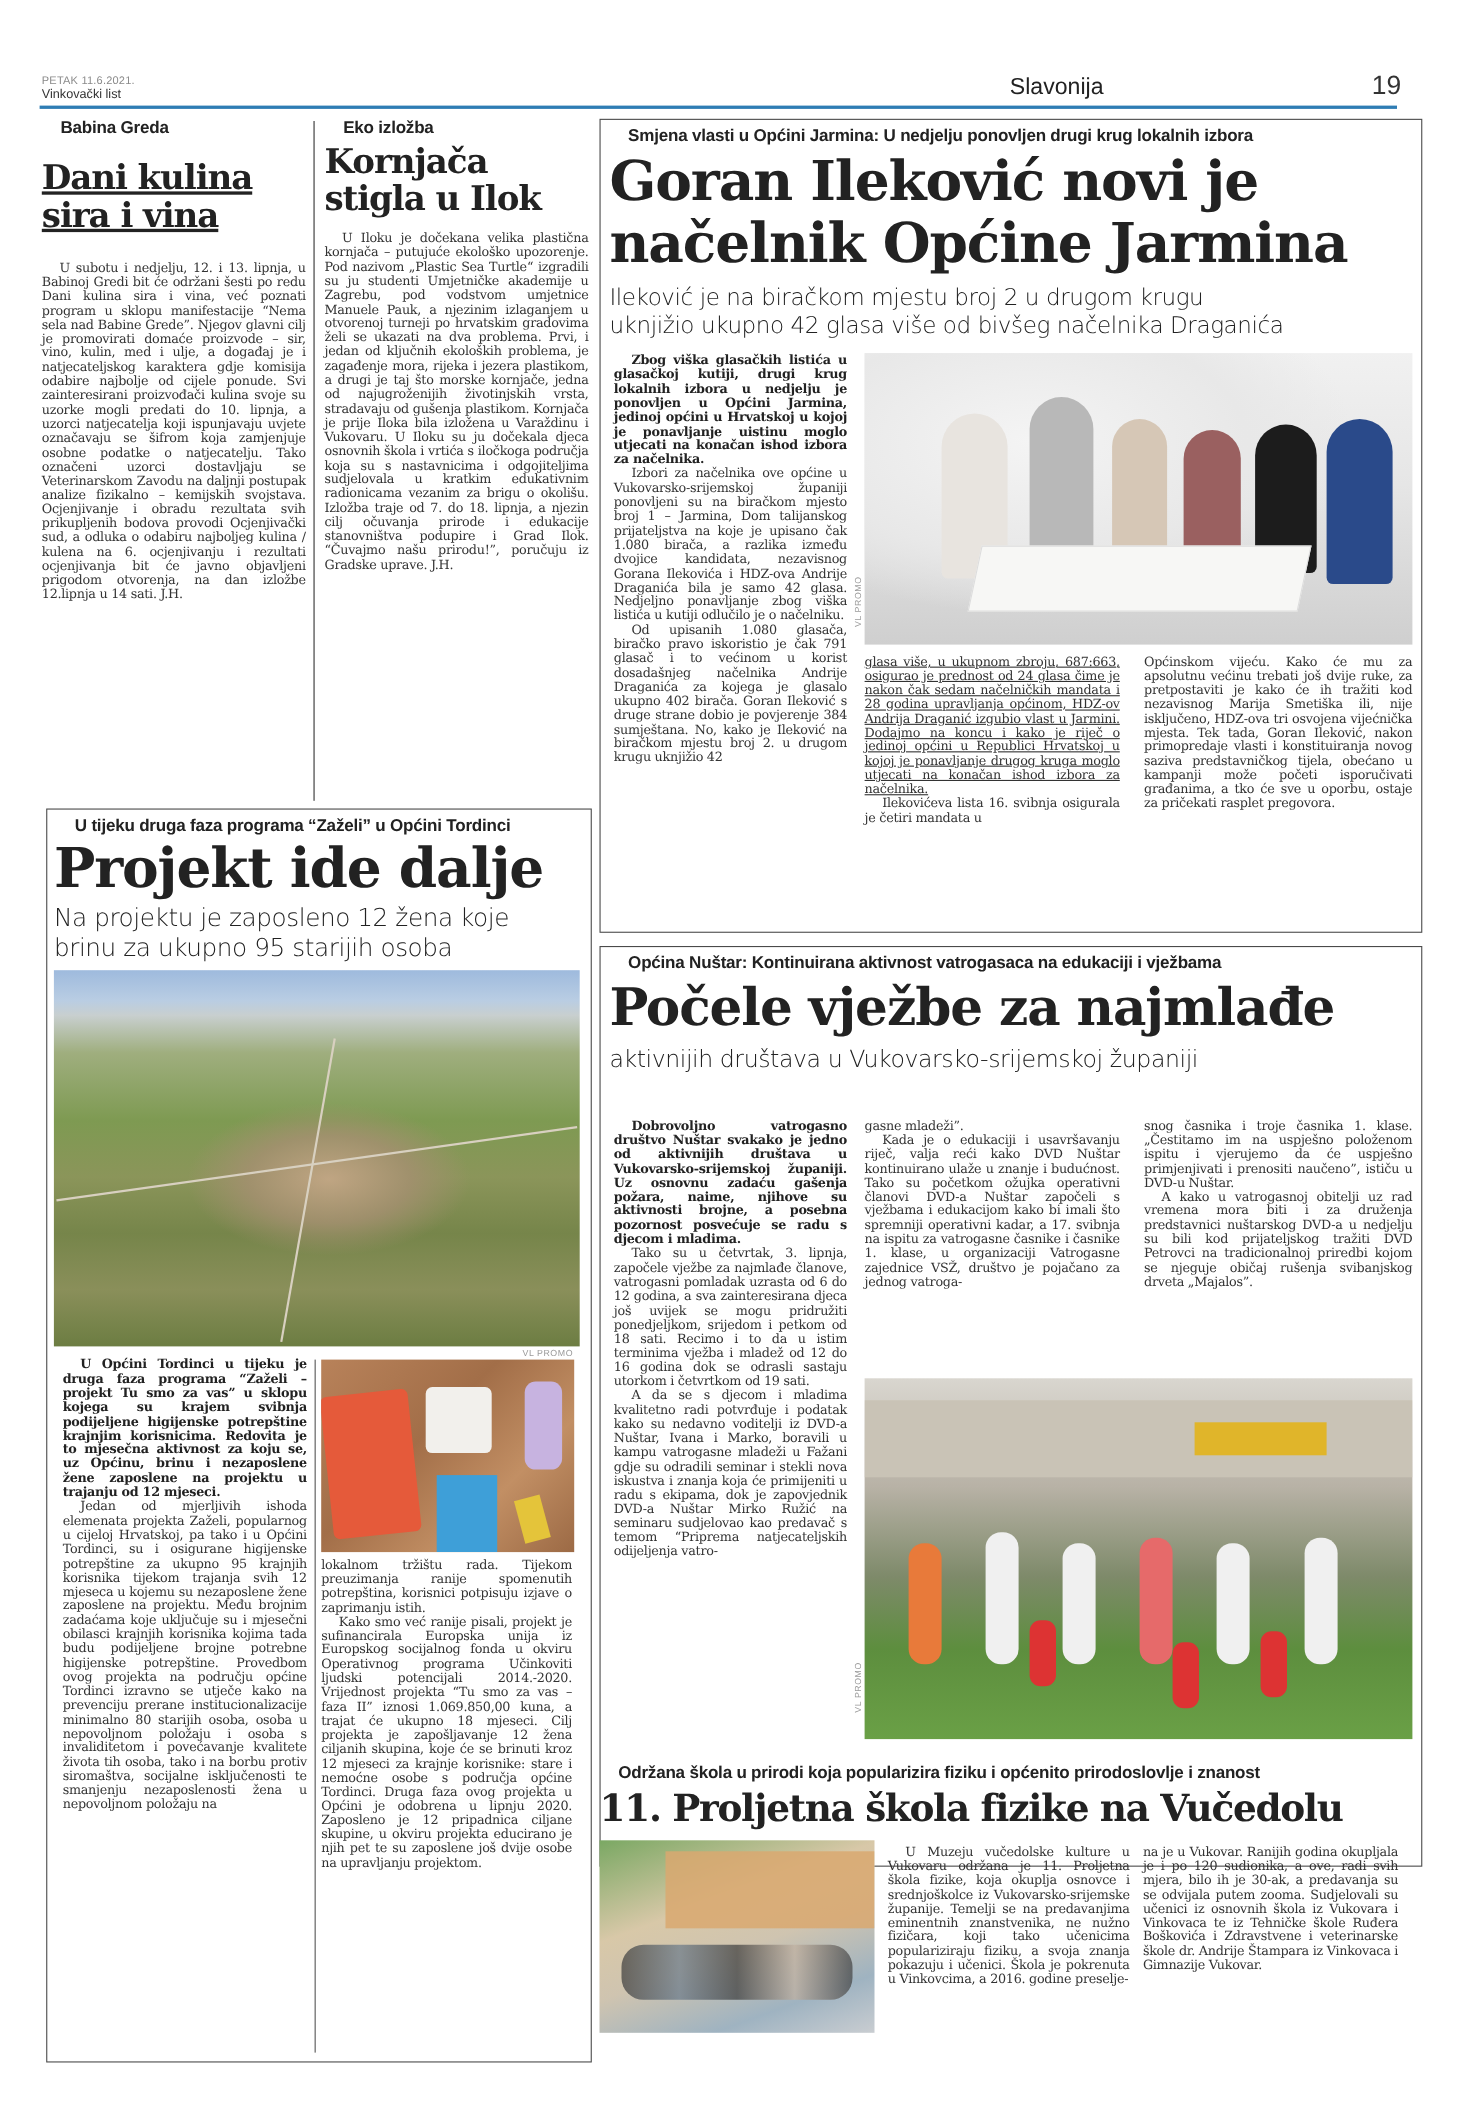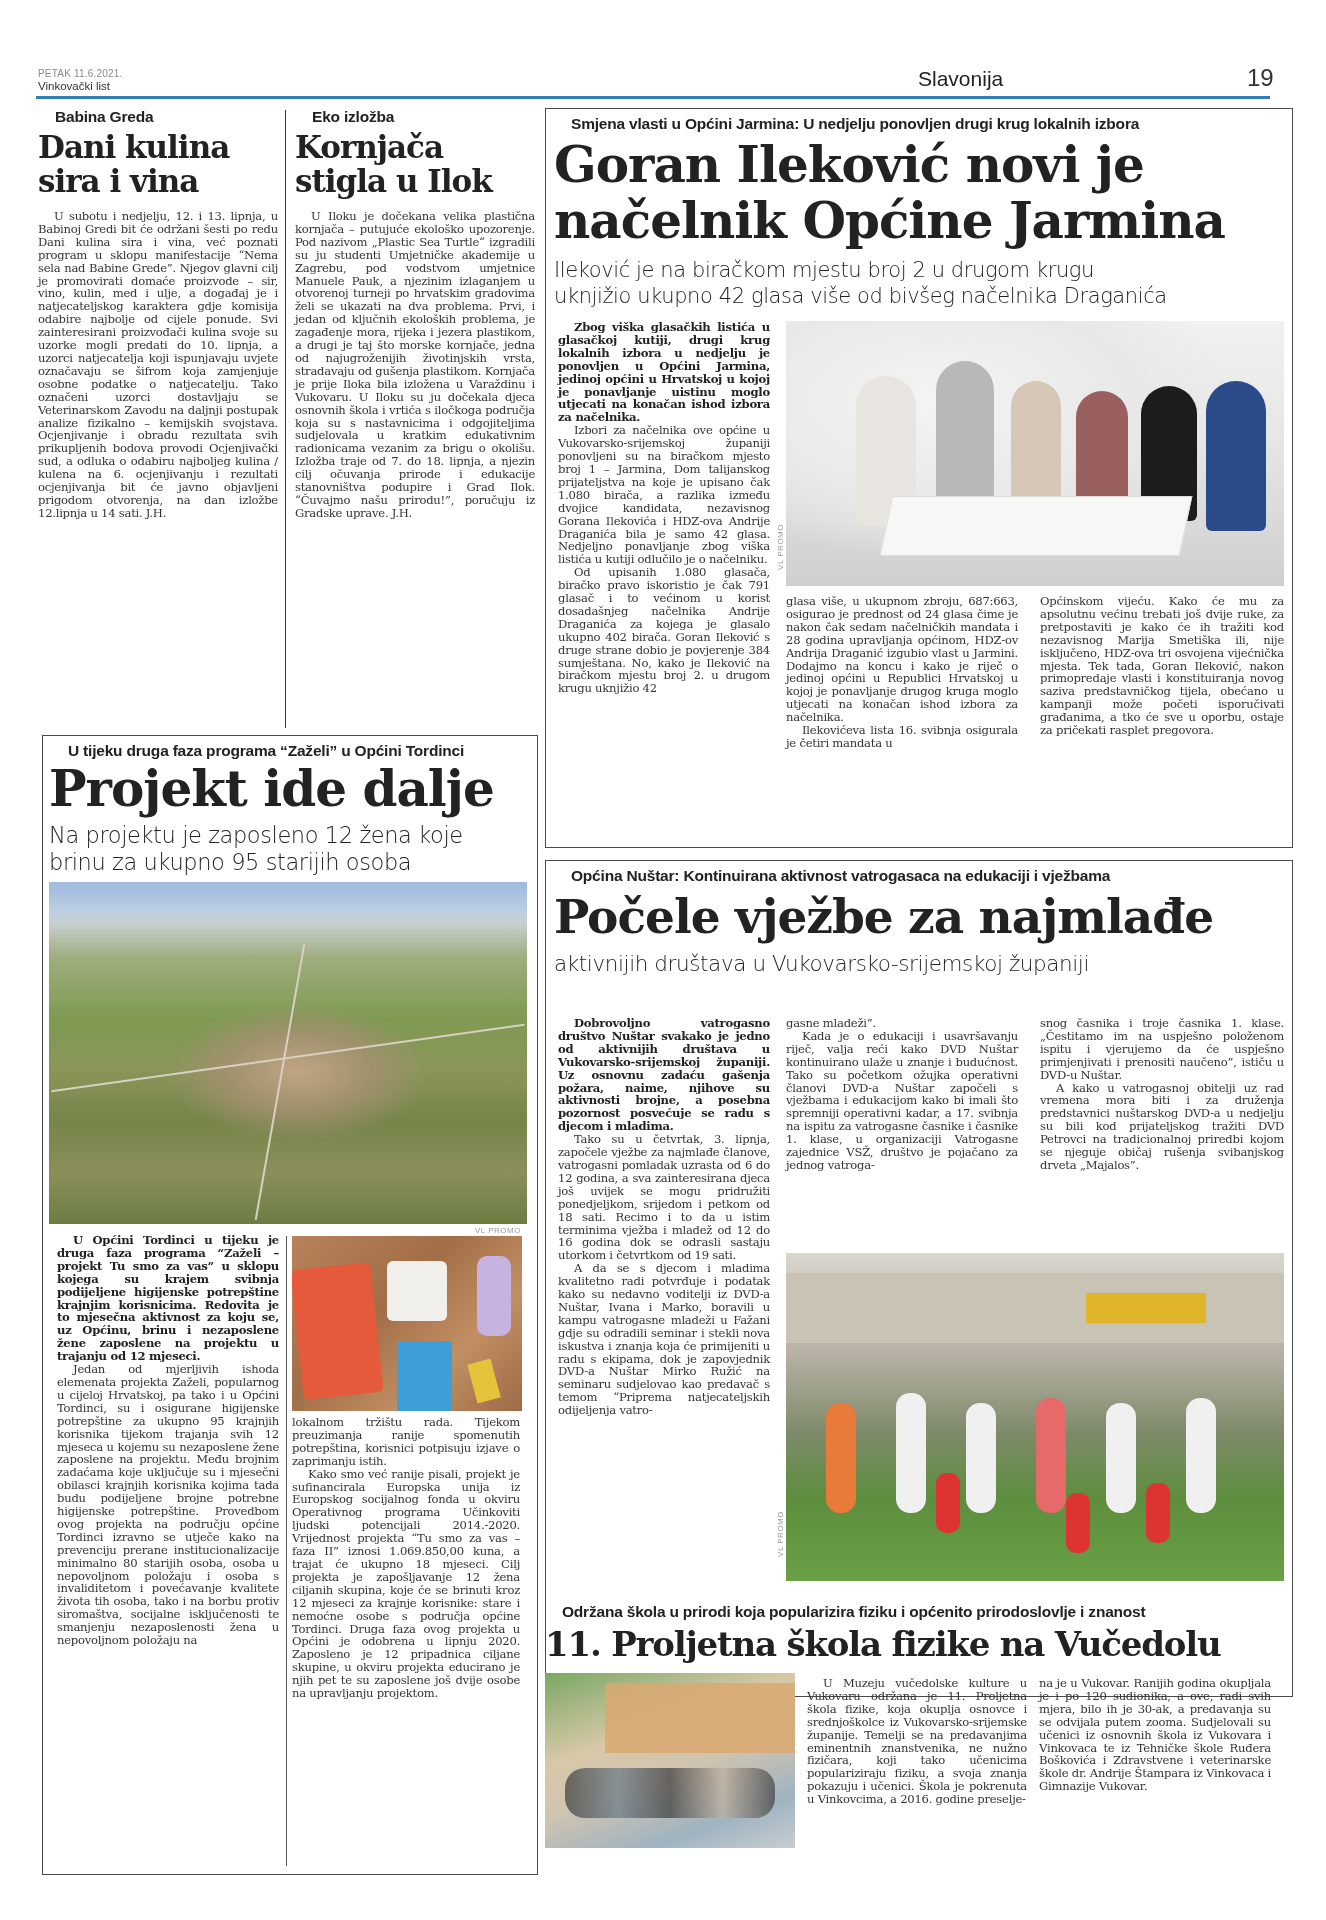--- a/index.html
+++ b/index.html
@@ -44,25 +44,25 @@
 <body>
 
 <div class="abs hdr-date">PETAK 11.6.2021.</div>
 <div class="abs hdr-paper">Vinkovački list</div>
 <div class="abs hdr-section">Slavonija</div>
 <div class="abs hdr-page">19</div>
 <div class="abs hdr-rule"></div>
 
 <div class="abs" style="left:38px; top:108px; width:240px;">
   <div class="kicker">Babina Greda</div>
-  <div class="headline" style="font-size:31px; line-height:34px; margin-top:4px;">
+  <div class="headline" style="font-size:31px; line-height:34px; margin-top:19px;text-decoration:underline;">
     <div>Dani kulina</div>
     <div>sira i vina</div>
   </div>
-  <div class="body" style="margin-top:12px;">
+  <div class="body" style="margin-top:24px;">
     <p>U subotu i nedjelju, 12. i 13. lipnja, u Babinoj Gredi bit će održani šesti po redu Dani kulina sira i vina, već poznati program u sklopu manifestacije “Nema sela nad Babine Grede”. Njegov glavni cilj je promovirati domaće proizvode – sir, vino, kulin, med i ulje, a događaj je i natjecateljskog karaktera gdje komisija odabire najbolje od cijele ponude. Svi zainteresirani proizvođači kulina svoje su uzorke mogli predati do 10. lipnja, a uzorci natjecatelja koji ispunjavaju uvjete označavaju se šifrom koja zamjenjuje osobne podatke o natjecatelju. Tako označeni uzorci dostavljaju se Veterinarskom Zavodu na daljnji postupak analize fizikalno – kemijskih svojstava. Ocjenjivanje i obradu rezultata svih prikupljenih bodova provodi Ocjenjivački sud, a odluka o odabiru najboljeg kulina / kulena na 6. ocjenjivanju i rezultati ocjenjivanja bit će javno objavljeni prigodom otvorenja, na dan izložbe 12.lipnja u 14 sati. J.H.</p>
   </div>
 </div>
 <div class="abs vrule" style="left:285px; top:110px; height:618px;"></div>
 
 <div class="abs" style="left:295px; top:108px; width:240px;">
   <div class="kicker">Eko izložba</div>
   <div class="headline" style="font-size:31px; line-height:34px; margin-top:4px;">
     <div>Kornjača</div>
     <div>stigla u Ilok</div>
@@ -91,21 +91,21 @@
     <div class="shape" style="left:70px; top:55px; width:60px; height:150px; background:#e8e4df; border-radius:30px 30px 6px 6px;"></div>
     <div class="shape" style="left:150px; top:40px; width:58px; height:160px; background:#b8b8b8; border-radius:29px 29px 6px 6px;"></div>
     <div class="shape" style="left:225px; top:60px; width:50px; height:140px; background:#d6c7b6; border-radius:25px 25px 6px 6px;"></div>
     <div class="shape" style="left:290px; top:70px; width:52px; height:130px; background:#9a6060; border-radius:26px 26px 6px 6px;"></div>
     <div class="shape" style="left:355px; top:65px; width:56px; height:135px; background:#1c1c1c; border-radius:28px 28px 6px 6px;"></div>
     <div class="shape" style="left:420px; top:60px; width:60px; height:150px; background:#2a4a8a; border-radius:30px 30px 6px 6px;"></div>
     <div class="shape" style="left:100px; top:175px; width:300px; height:60px; background:#f7f7f5; transform:skewX(-12deg); border:1px solid #ddd;"></div>
   </div>
   <div class="abs credit credit-v" style="left:230px; top:415px;">VL PROMO</div>
   <div class="abs body" style="left:240px; top:486px; width:232px;">
-    <p style="text-indent:0;">glasa više, u ukupnom zbroju, 687:663, osigurao je prednost od 24 glasa čime je nakon čak sedam načelničkih mandata i 28 godina upravljanja općinom, HDZ-ov Andrija Draganić izgubio vlast u Jarmini. Dodajmo na koncu i kako je riječ o jedinoj općini u Republici Hrvatskoj u kojoj je ponavljanje drugog kruga moglo utjecati na konačan ishod izbora za načelnika.</p>
+    <p style="text-indent:0;text-decoration:underline;">glasa više, u ukupnom zbroju, 687:663, osigurao je prednost od 24 glasa čime je nakon čak sedam načelničkih mandata i 28 godina upravljanja općinom, HDZ-ov Andrija Draganić izgubio vlast u Jarmini. Dodajmo na koncu i kako je riječ o jedinoj općini u Republici Hrvatskoj u kojoj je ponavljanje drugog kruga moglo utjecati na konačan ishod izbora za načelnika.</p>
     <p>Ilekovićeva lista 16. svibnja osigurala je četiri mandata u</p>
   </div>
   <div class="abs body" style="left:494px; top:486px; width:244px;">
     <p style="text-indent:0;">Općinskom vijeću. Kako će mu za apsolutnu većinu trebati još dvije ruke, za pretpostaviti je kako će ih tražiti kod nezavisnog Marija Smetiška ili, nije isključeno, HDZ-ova tri osvojena vijećnička mjesta. Tek tada, Goran Ileković, nakon primopredaje vlasti i konstituiranja novog saziva predstavničkog tijela, obećano u kampanji može početi isporučivati građanima, a tko će sve u oporbu, ostaje za pričekati rasplet pregovora.</p>
   </div>
 </div>
 
 <div class="abs box" style="left:42px; top:735px; width:496px; height:1140px;">
   <div class="abs kicker" style="left:8px; top:6px;">U tijeku druga faza programa “Zaželi” u Općini Tordinci</div>
   <div class="abs headline" style="left:6px; top:24px; font-size:50px; line-height:58px; white-space:nowrap;">Projekt ide dalje</div>

